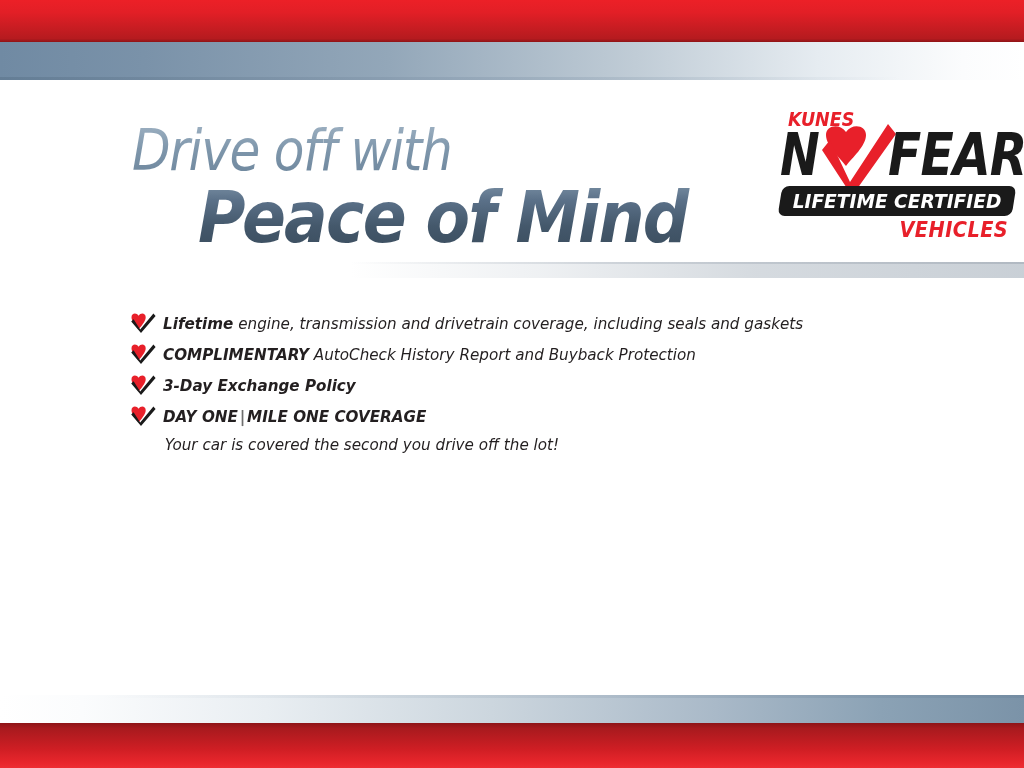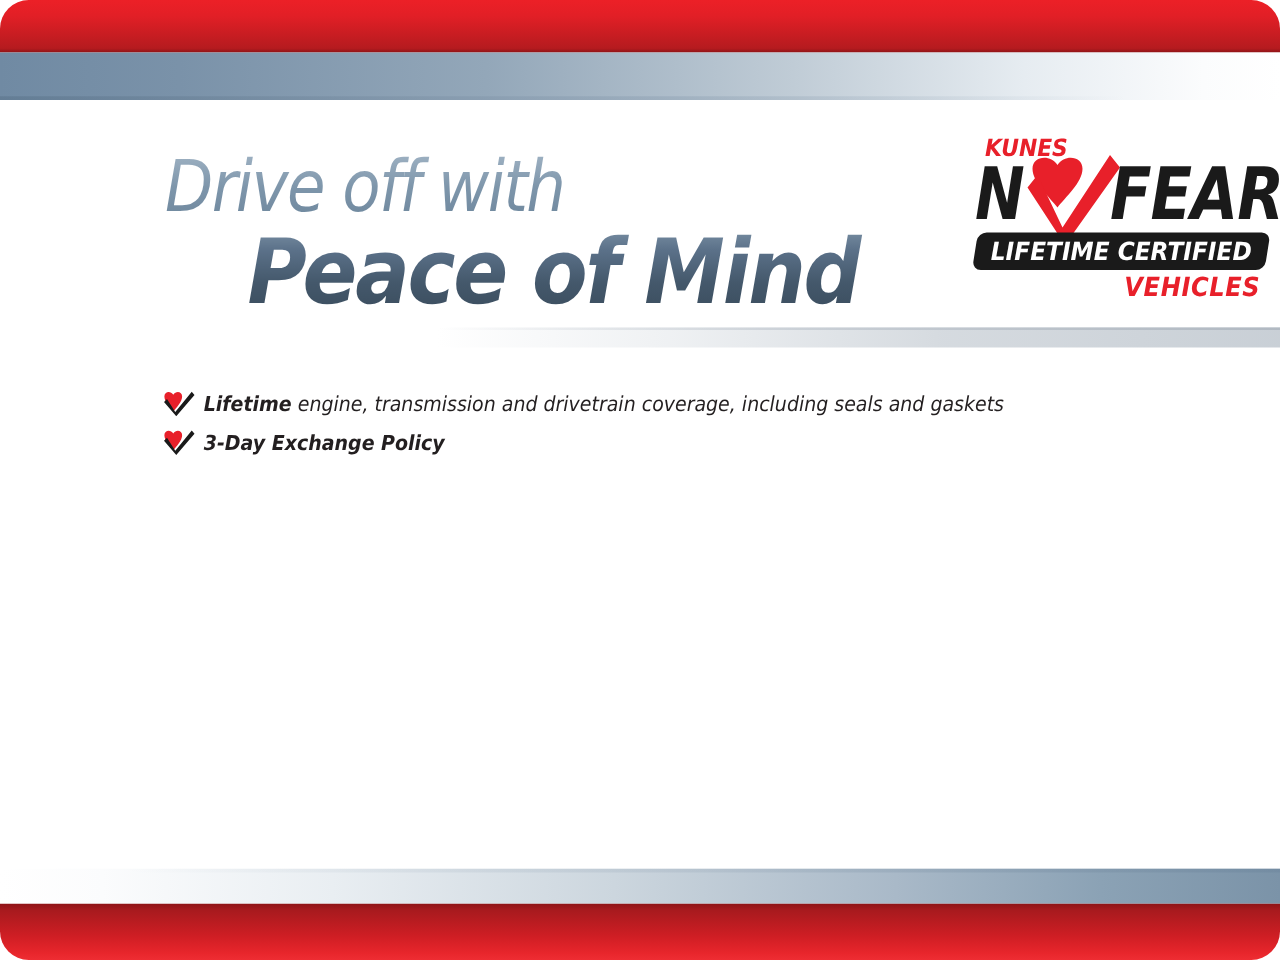--- a/index.html
+++ b/index.html
@@ -13,21 +13,20 @@
     background: #ffffff;
     font-family: "Liberation Sans", sans-serif;
     overflow: hidden;
   }
   .poster {
     position: relative;
     width: 1024px;
     height: 768px;
     background: #ffffff;
     overflow: hidden;
-    border-radius: 23px;
   }
 
   
   .band-red-top {
     position: absolute;
     left: 0; top: 0;
     width: 1024px; height: 42px;
     background: linear-gradient(to bottom, #ec2027 0%, #e21f26 30%, #b51b1f 92%, #8e1417 100%);
   }
   .band-gray-top {
@@ -326,33 +325,56 @@
           <path d="M3.6 7.2 L10.2 17.6 L23.4 1.4 L25.6 3.9 L11 21 L1.2 9.6 Z" fill="#1a1a1a"></path>
         </svg>
       </span>
       <div class="benefit-text">
         <span class="lead">Lifetime</span><span> engine, transmission and drivetrain coverage, including seals and gaskets</span>
       </div>
     </div>
 
 
 
-
     <div class="benefit-row">
       <span class="benefit-icon">
         <svg viewBox="0 0 26 21" width="26" height="21" aria-hidden="true">
           <path d="M1.5 5.2 C1.5 1.2, 6.4 0.3, 8.6 3.8 C10.8 0.3, 15.7 1.2, 15.7 5.2 C15.7 9.6, 10.8 14.3, 8.6 17.5 C6.4 14.3, 1.5 9.6, 1.5 5.2 Z" fill="#e8202a"></path>
           <path d="M3.6 7.2 L10.2 17.6 L23.4 1.4 L25.6 3.9 L11 21 L1.2 9.6 Z" fill="#1a1a1a"></path>
         </svg>
       </span>
       <div class="benefit-text">
+        <span class="lead">COMPLIMENTARY</span><span> AutoCheck History Report and Buyback Protection</span>
+      </div>
+    </div>
+
+    <div class="benefit-row">
+      <span class="benefit-icon">
+        <svg viewBox="0 0 26 21" width="26" height="21" aria-hidden="true">
+          <path d="M1.5 5.2 C1.5 1.2, 6.4 0.3, 8.6 3.8 C10.8 0.3, 15.7 1.2, 15.7 5.2 C15.7 9.6, 10.8 14.3, 8.6 17.5 C6.4 14.3, 1.5 9.6, 1.5 5.2 Z" fill="#e8202a"></path>
+          <path d="M3.6 7.2 L10.2 17.6 L23.4 1.4 L25.6 3.9 L11 21 L1.2 9.6 Z" fill="#1a1a1a"></path>
+        </svg>
+      </span>
+      <div class="benefit-text">
         <span class="lead">3-Day Exchange Policy</span><span></span>
       </div>
     </div>
 
 
+    <div class="benefit-row">
+      <span class="benefit-icon">
+        <svg viewBox="0 0 26 21" width="26" height="21" aria-hidden="true">
+          <path d="M1.5 5.2 C1.5 1.2, 6.4 0.3, 8.6 3.8 C10.8 0.3, 15.7 1.2, 15.7 5.2 C15.7 9.6, 10.8 14.3, 8.6 17.5 C6.4 14.3, 1.5 9.6, 1.5 5.2 Z" fill="#e8202a"></path>
+          <path d="M3.6 7.2 L10.2 17.6 L23.4 1.4 L25.6 3.9 L11 21 L1.2 9.6 Z" fill="#1a1a1a"></path>
+        </svg>
+      </span>
+      <div class="benefit-text">
+        <span class="lead">DAY ONE</span><span class="sep">|</span><span class="lead">MILE ONE COVERAGE</span>
+      </div>
+      <div class="benefit-sub">Your car is covered the second you drive off the lot!</div>
+    </div>
 
   </div>
 
   <div class="band-gray-bottom"></div>
   <div class="band-red-bottom"></div>
 
 </div>
 
 </body></html>

